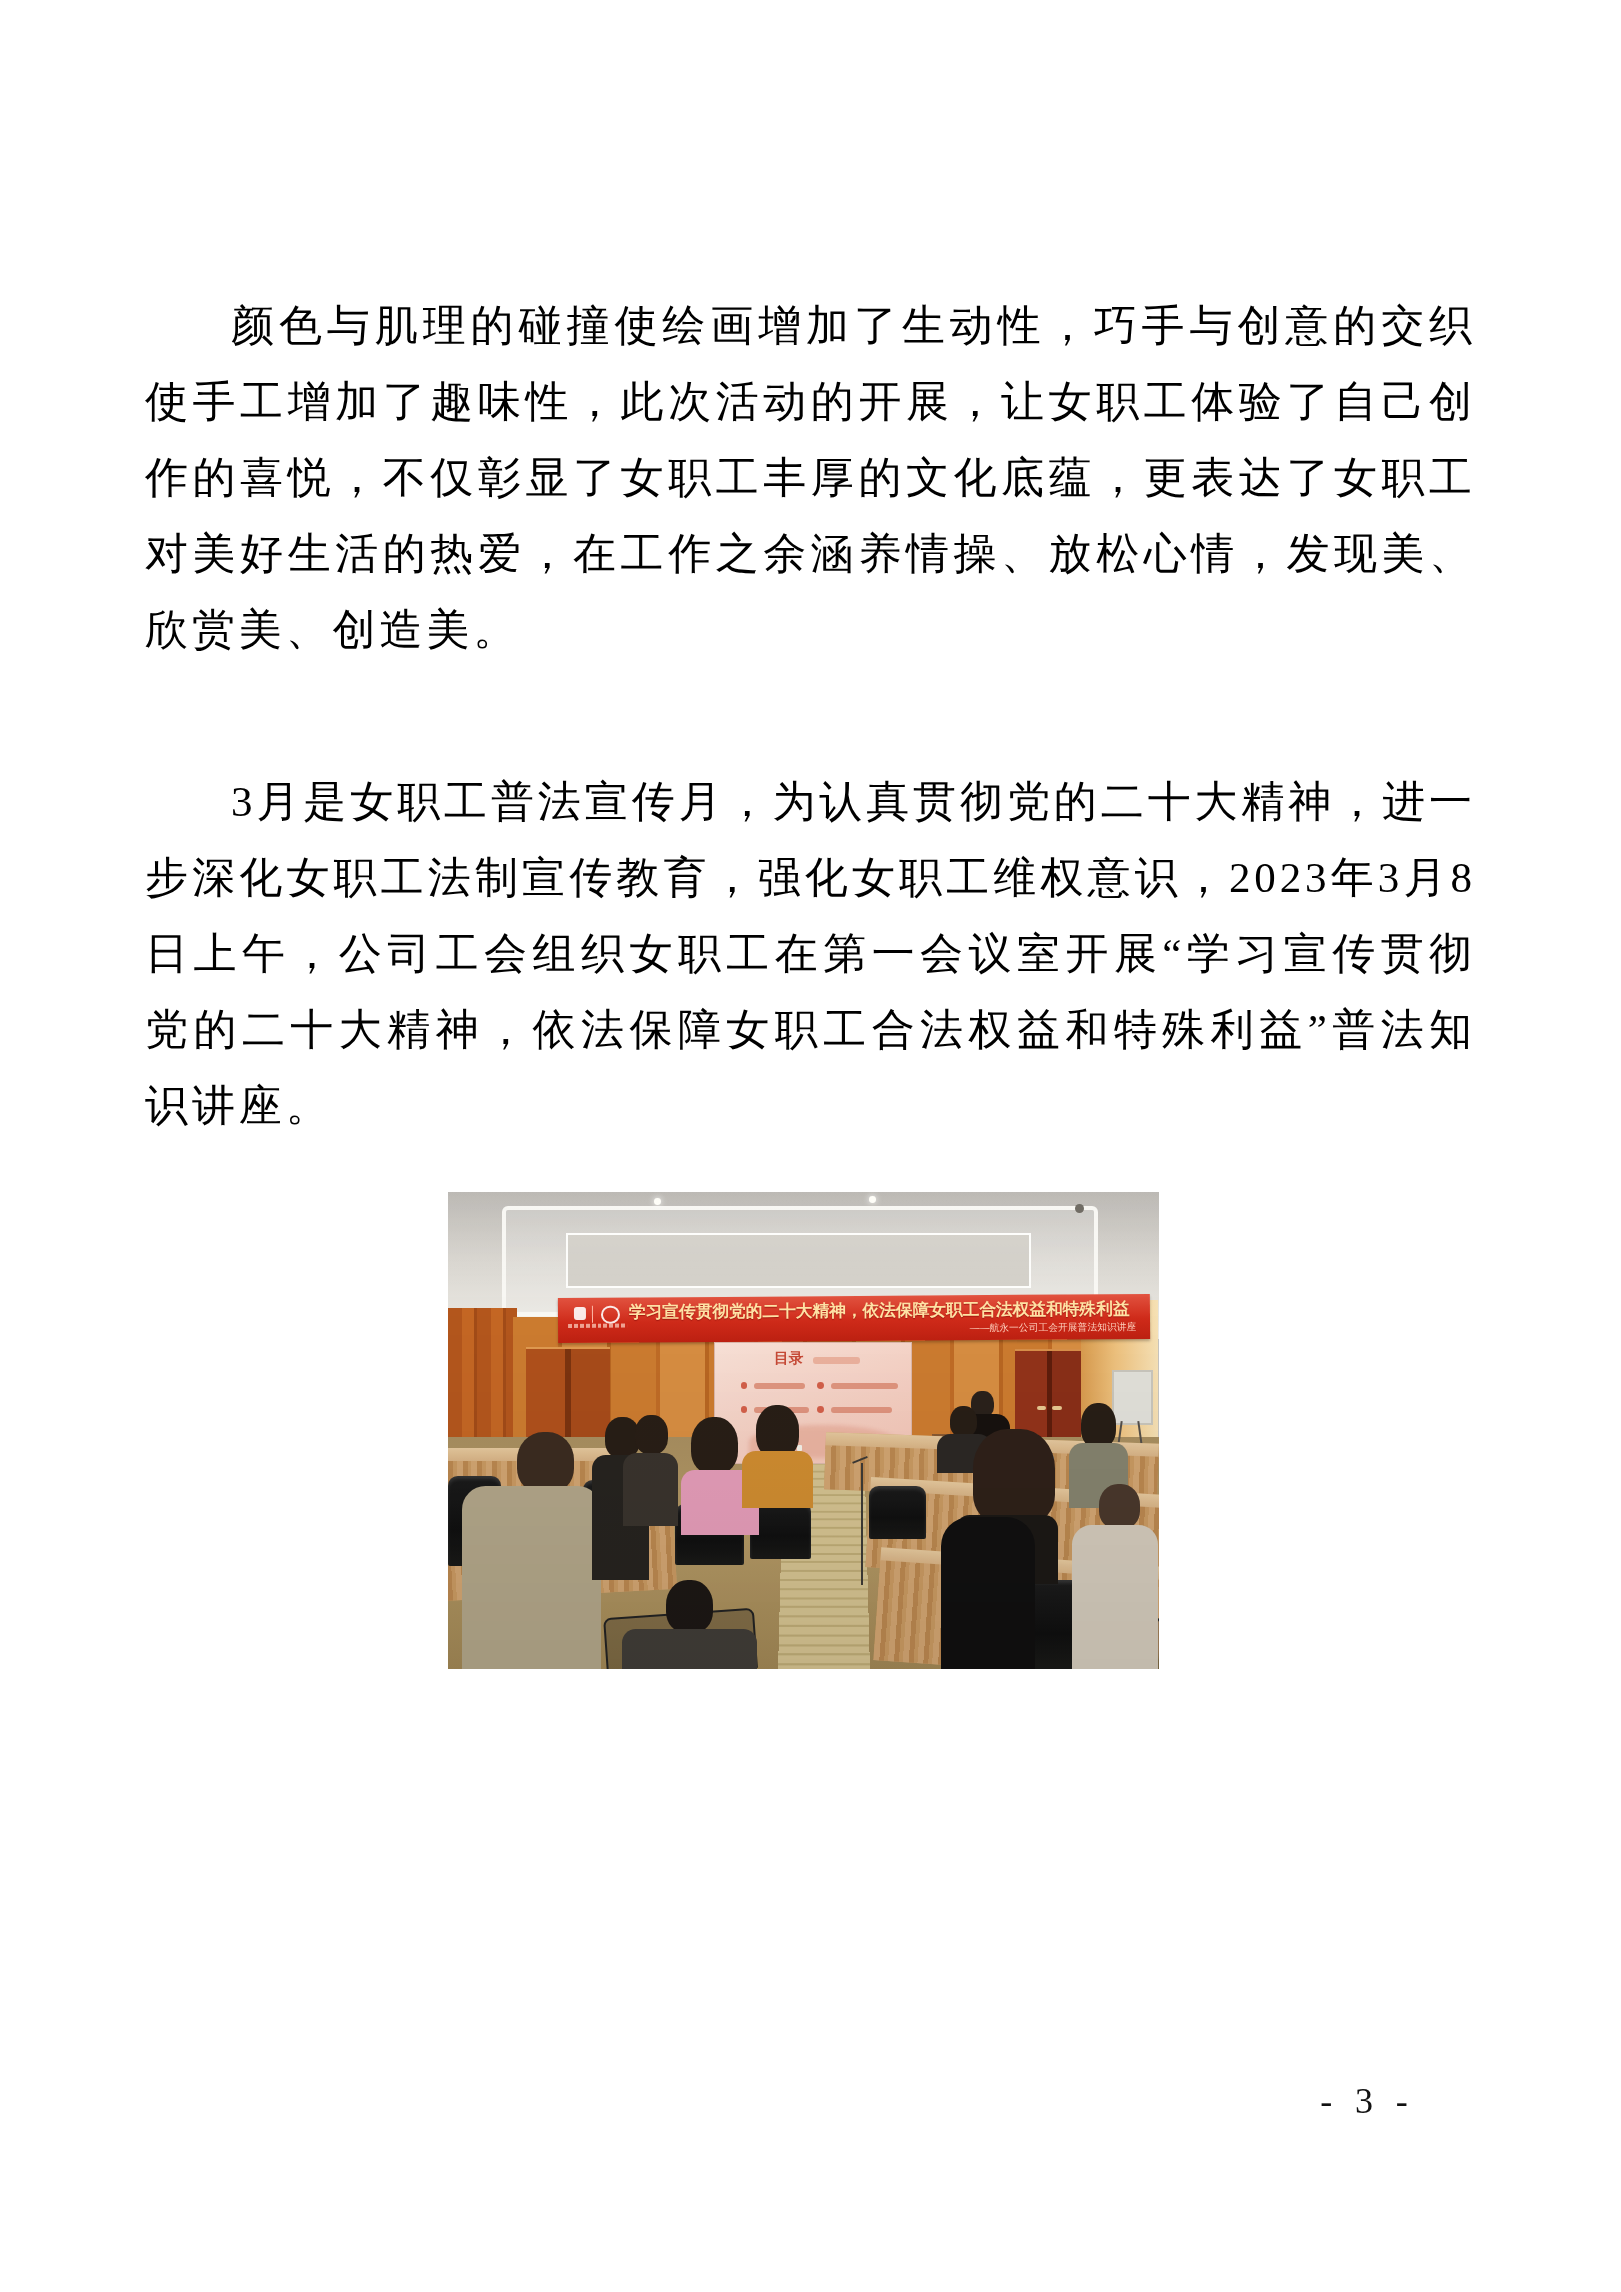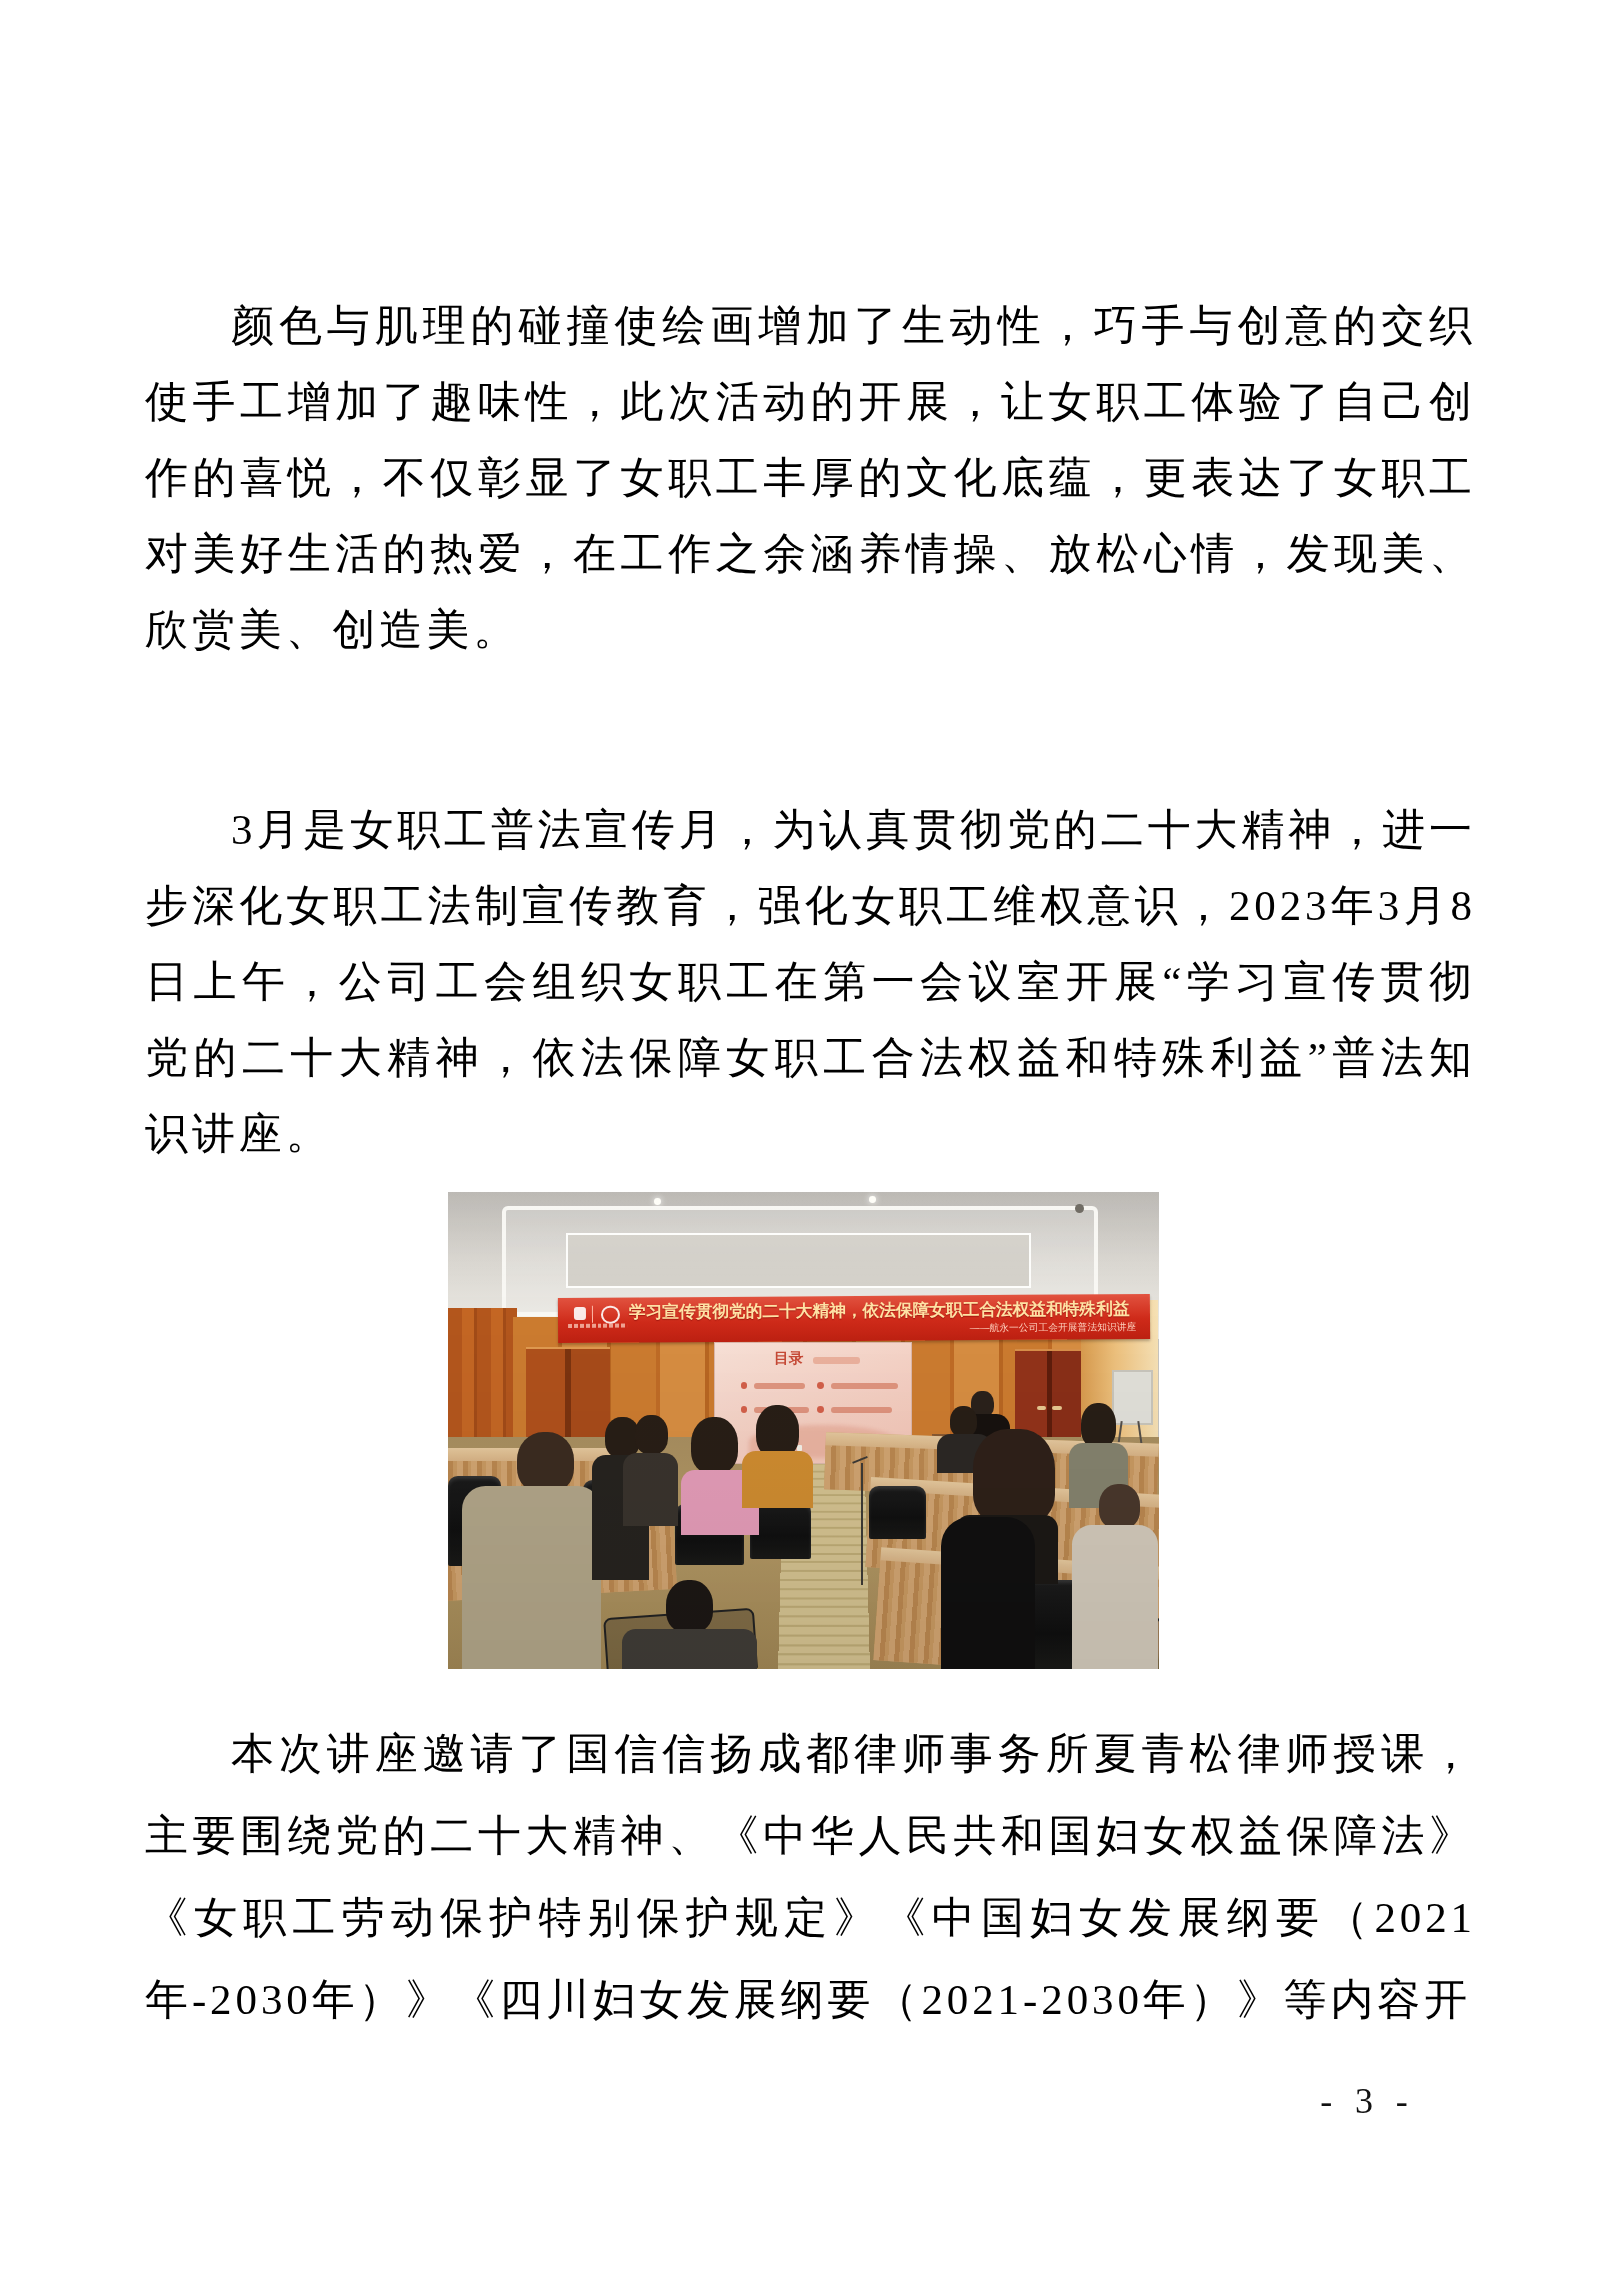--- a/index.html
+++ b/index.html
@@ -17,21 +17,21 @@
     left:145px;width:1331px;
     margin:0;
     font-size:43px;
     letter-spacing:3.9px;
     line-height:76px;
     text-align:justify;
     text-indent:2em;
     color:#000;
   }
   .p1{top:288px;}
-  .p2{top:792px;}
+  .p2{top:764px;}
   .p3{top:1713px;line-height:82px;}
   .heading{
     position:absolute;
     top:706px;left:0;width:100%;
     margin:0;
     text-align:center;
     font-family:"Liberation Sans", sans-serif;
     font-weight:bold;
     font-size:45px;
     letter-spacing:2.9px;
@@ -275,18 +275,17 @@
 
     <div class="hair" style="left:651px;top:292px;width:41px;height:45px;background:#4a382c;"></div>
     <div class="torso" style="left:624px;top:333px;width:86px;height:144px;background:#d3cabb;border-radius:19.6px 19.6px 0 0;"></div>
 
     <div class="hair" style="left:218px;top:388px;width:47px;height:53px;background:#1c1714;"></div>
     <div class="torso" style="left:174px;top:437px;width:135px;height:40px;background:#403c37;"></div>
 
     <div class="vignette"></div>
   </figure>
 
-  <p class="para p3">本次讲座邀请了国信信扬成都律师事务所夏青松律师授课，主要围绕党的二十大精神、《中华人民共和国妇女权益保障法》《女职工劳动保护特别保护规定》《中国妇女发展纲要（2021年-2030年）》《四川妇女发展纲要（2021-2030年）》等内容开</p>
 
   <div class="footer-num">- 3 -</div>
 
 </div>
 
 
 </body></html>

